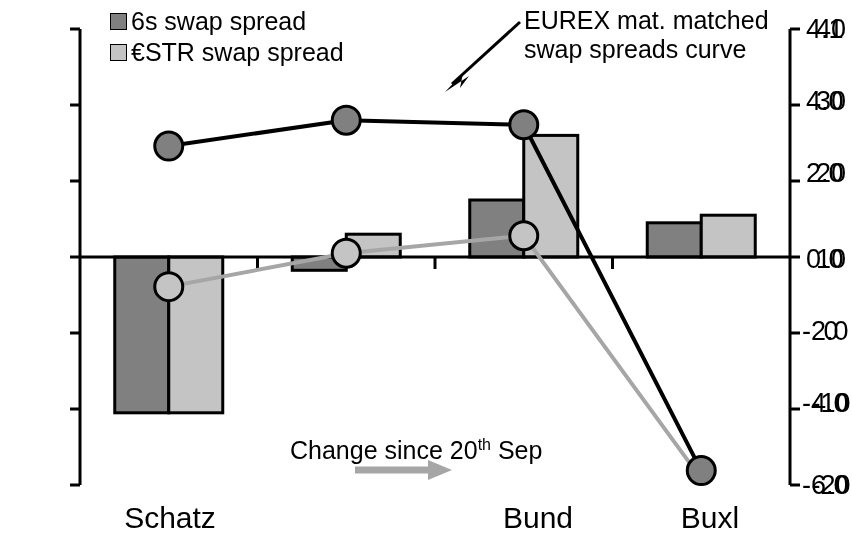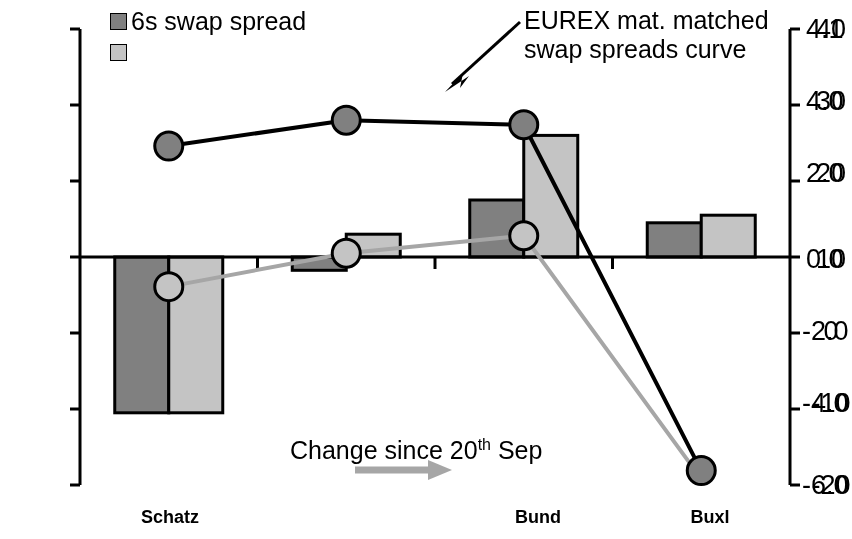--- a/index.html
+++ b/index.html
@@ -5,21 +5,21 @@
   html,body{margin:0;padding:0;background:#fff;}
   body{width:852px;height:539px;font-family:"Liberation Sans",sans-serif;color:#000;overflow:hidden;}
   #chart-root{position:relative;width:852px;height:539px;}
 
   .axis-label{position:absolute;font-size:27px;line-height:27px;color:#000;white-space:nowrap;}
   .axis-label.left{right:0;text-align:center;}
   .axis-label.right{left:0;text-align:left;}
 
   .tick-label-layer{position:absolute;inset:0;}
 
-  .cat-label{position:absolute;font-size:18px;line-height:25px;text-align:center;white-space:nowrap;font-weight:bold;}
+  .cat-label{position:absolute;font-size:30px;line-height:25px;text-align:center;white-space:nowrap;}
 
   .legend{position:absolute;left:110px;top:6px;}
   .legend-row{display:flex;align-items:center;height:31px;}
   .legend-swatch{width:17px;height:17px;border:1.5px solid #000;margin-right:4px;box-sizing:border-box;}
   .legend-text{font-size:25px;line-height:25px;white-space:nowrap;}
 
   .anno{position:absolute;font-size:25px;line-height:29px;white-space:nowrap;}
   .anno sup{font-size:16px;vertical-align:super;}
 
   svg{position:absolute;left:0;top:0;}
@@ -29,20 +29,21 @@
 
 <div id="chart-root">
 
   <div class="legend">
     <div class="legend-row">
       <span class="legend-swatch" style="background:#808080"></span>
       <span class="legend-text">6s swap spread</span>
     </div>
     <div class="legend-row">
       <span class="legend-swatch" style="background:#c4c4c4"></span>
+      <span class="legend-text">€STR swap spread</span>
     </div>
   </div>
 
   <div class="anno" style="left:524px;top:6px;">
     <div>EUREX mat. matched</div>
     <div>swap spreads curve</div>
   </div>
 
   <div class="anno" style="left:290px;top:430px;">
     <span>Change since 20</span><sup>th</sup><span> Sep</span>

